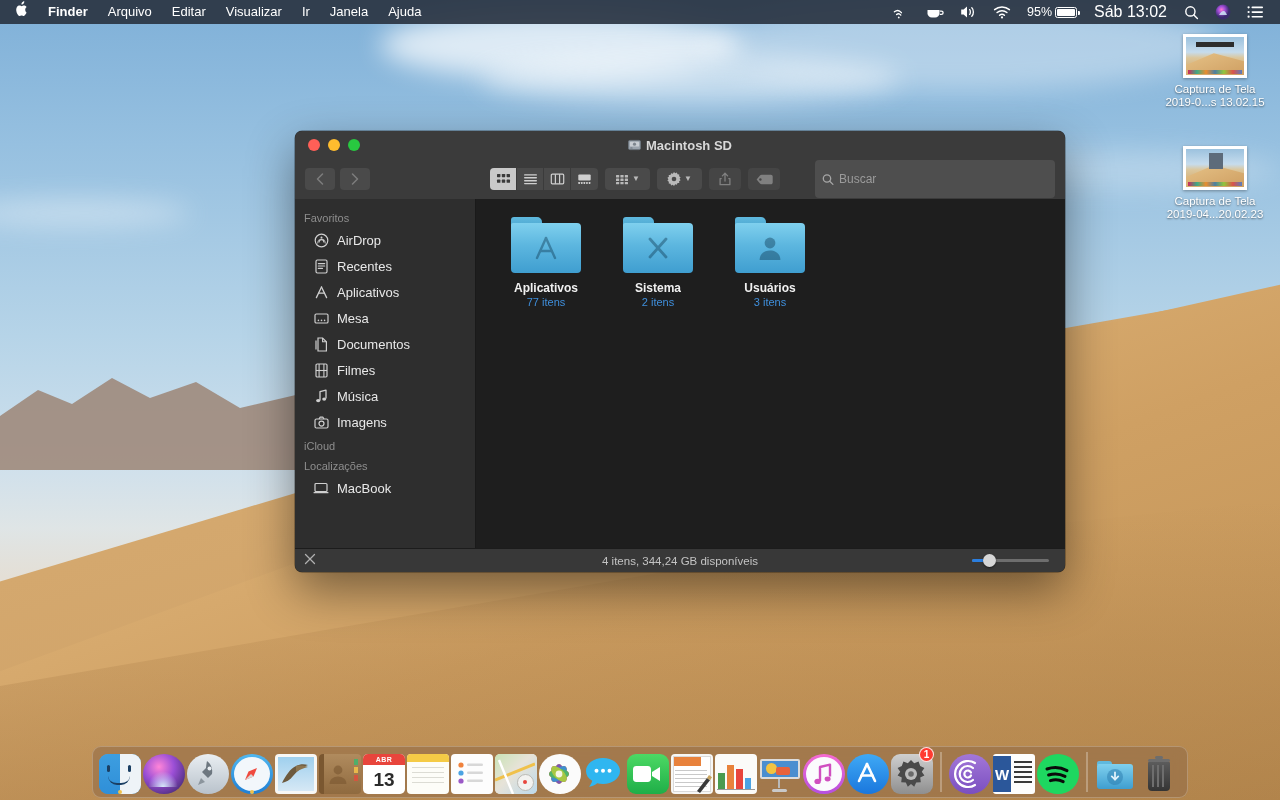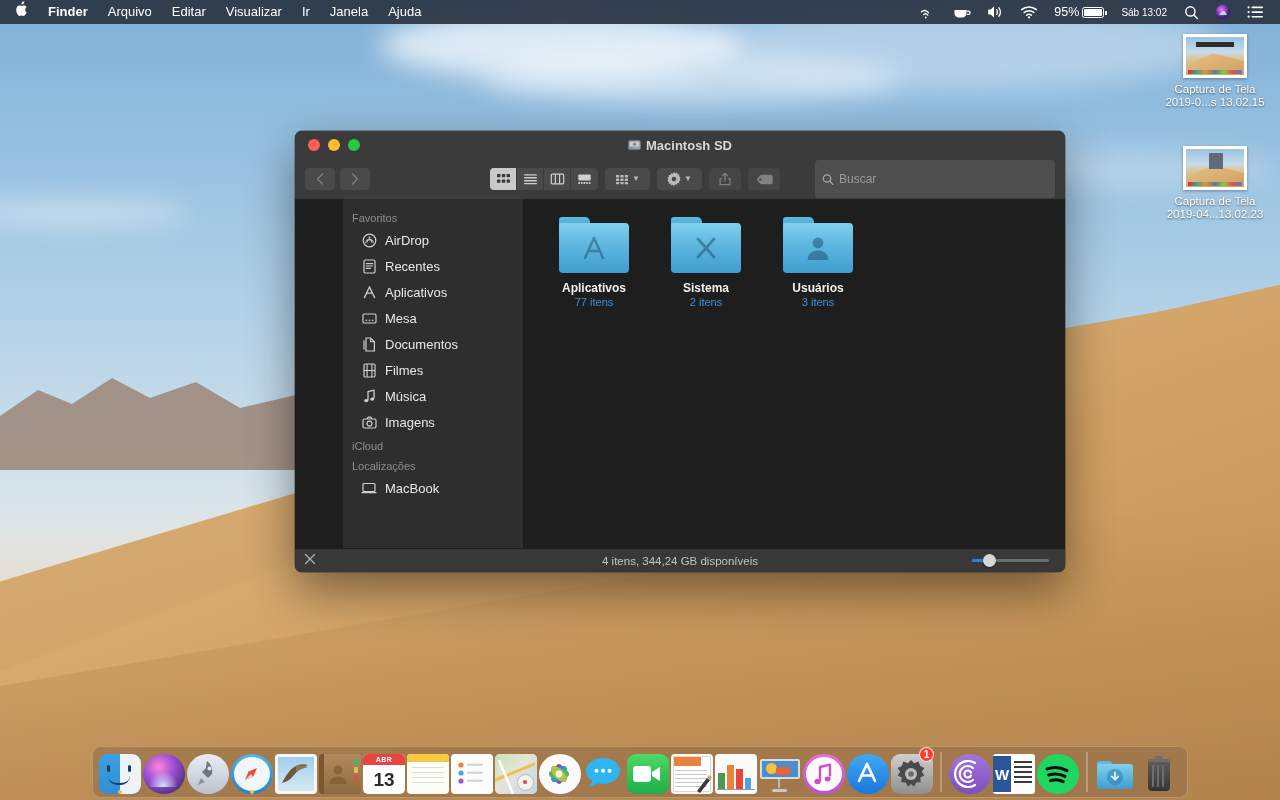--- a/index.html
+++ b/index.html
@@ -64,21 +64,21 @@
   .battery-pct { font-size:12.5px; padding-right:3px; }
   .battery-shell {
     width:22px; height:11px; border:1.5px solid #fff; border-radius:2.5px;
     position:relative; display:inline-block;
   }
   .battery-shell::after {
     content:""; position:absolute; right:-3.5px; top:3px; width:2px; height:4px;
     background:#fff; border-radius:0 1px 1px 0;
   }
   .battery-fill { position:absolute; left:1px; top:1px; bottom:1px; background:#fff; border-radius:1px; }
-  .mb-clock { padding:0 9px; font-size:10px; }
+  .mb-clock { padding:0 9px; font-size:16px; }
 
   
   .desk-icon {
     position:absolute; width:110px; text-align:center; z-index:5;
   }
   .desk-thumb {
     width:64px; height:44px; margin:0 auto; background:#fff; padding:3px;
     box-shadow:0 1px 3px rgba(0,0,0,.35);
   }
   .desk-thumb-inner {
@@ -157,21 +157,21 @@
   .search {
     margin-left:auto; width:240px; height:38px; background:#4e4e4e;
     border-radius:4px; display:flex; align-items:center; padding:0 7px; gap:5px;
   }
   .search input {
     background:transparent; border:0; outline:0; color:#ddd;
     font-size:12px; font-family:inherit; width:100%;
   }
   .search input::placeholder { color:#9b9b9b; }
 
-  .body-row { flex:1; display:flex; min-height:0;padding-left:48px; }
+  .body-row { flex:1; display:flex; min-height:0; }
 
   .sidebar {
     width:181px; background:#2e2e2e; flex:0 0 181px;
     padding-top:8px; overflow:hidden;
     border-right:.5px solid #1a1a1a;
   }
   .sb-header {
     font-size:11px; color:#8e8e8e; padding:5px 0 3px 9px; font-weight:normal;
   }
   .sb-item {
@@ -376,21 +376,21 @@
 <div class="desk-icon" style="left:1160px;top:146px;">
   <div class="desk-thumb">
     <div class="desk-thumb-inner">
       <div class="dt-dune"></div>
       <div class="dt-win"></div>
       <div class="dt-dock"></div>
     </div>
   </div>
   <div class="desk-label">
     <div>Captura de Tela</div>
-    <div>2019-04...13.02.23</div>
+    <div>2019-04...20.02.23</div>
   </div>
 </div>
 
 <div id="finder">
 
   <div class="titlebar">
     <div class="lights">
       <div class="light l-red"></div>
       <div class="light l-yellow"></div>
       <div class="light l-green"></div>

